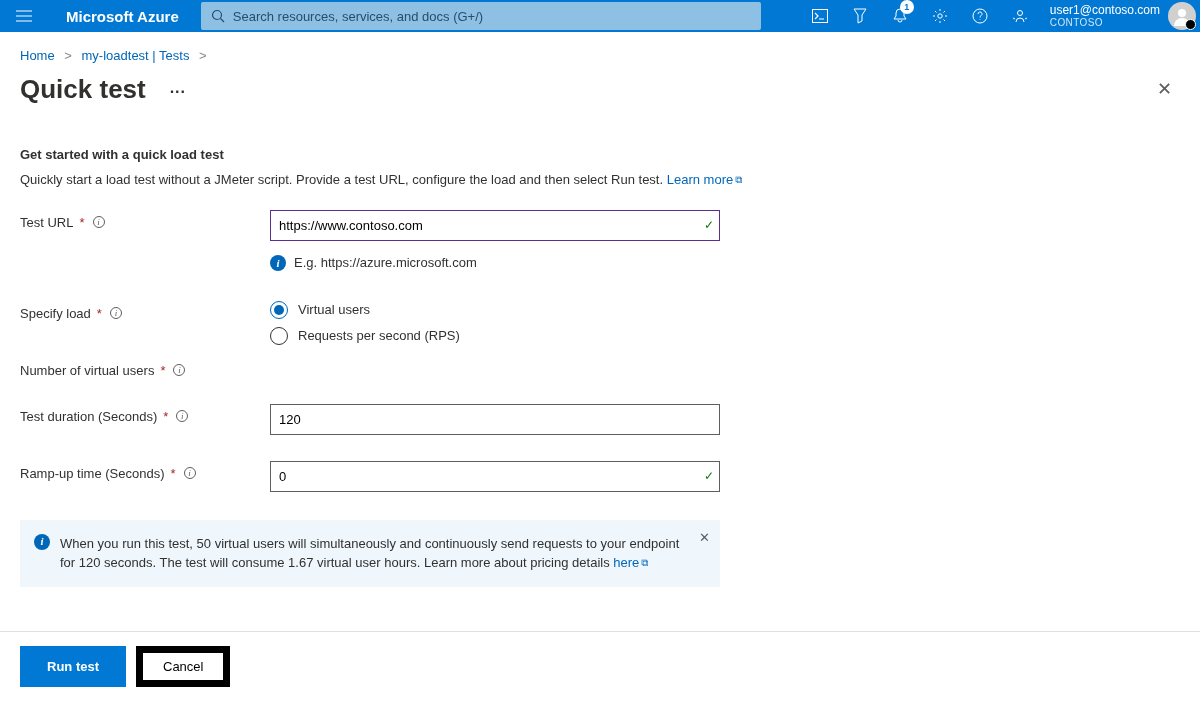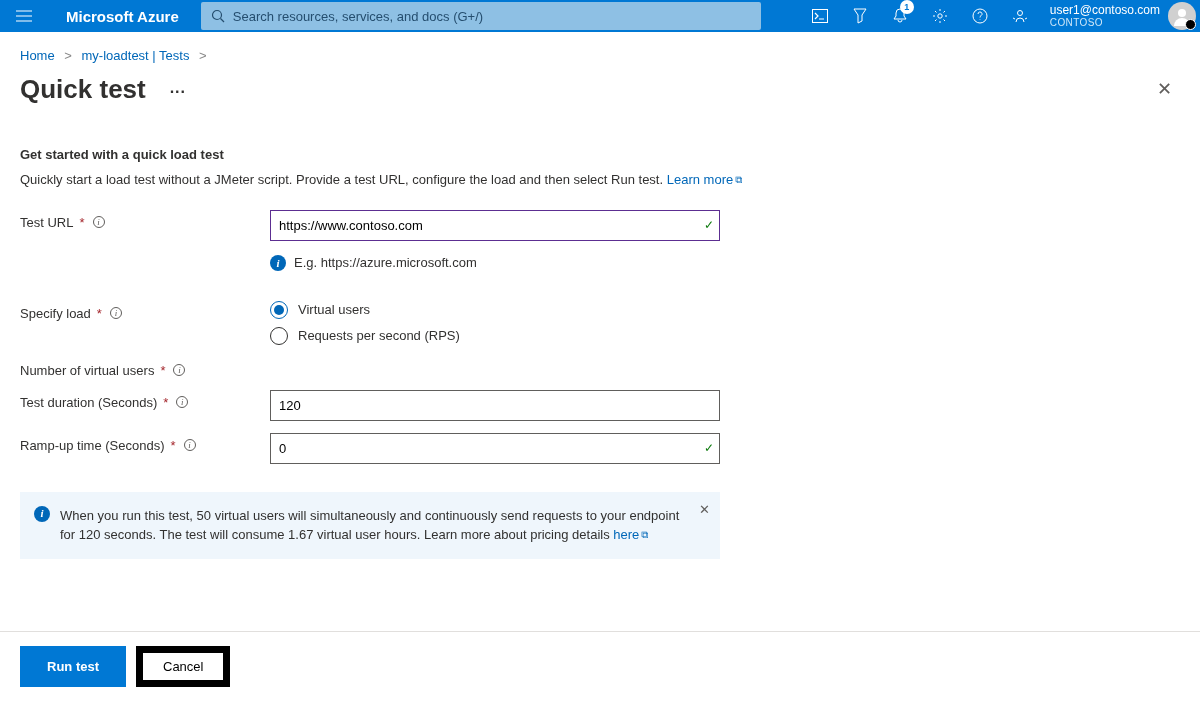--- a/index.html
+++ b/index.html
@@ -164,21 +164,21 @@
       font-size: 13px;
       line-height: 1.5;
       margin-bottom: 20px;
     }
     .link { color: #0067b8; text-decoration: none; }
     .ext-icon { font-size: 10px; vertical-align: 1px; margin-left: 2px; }
 
     .form-row {
       display: flex;
       align-items: flex-start;
-      margin-bottom: 12px;
+      margin-bottom: 26px;
     }
     .form-row.radio-row { margin-bottom: 13px; }
     .form-row.url-row { margin-bottom: 14px; }
     .label-col {
       width: 250px;
       padding-top: 5px;
       font-size: 13px;
       display: flex;
       align-items: center;
       gap: 4px;

